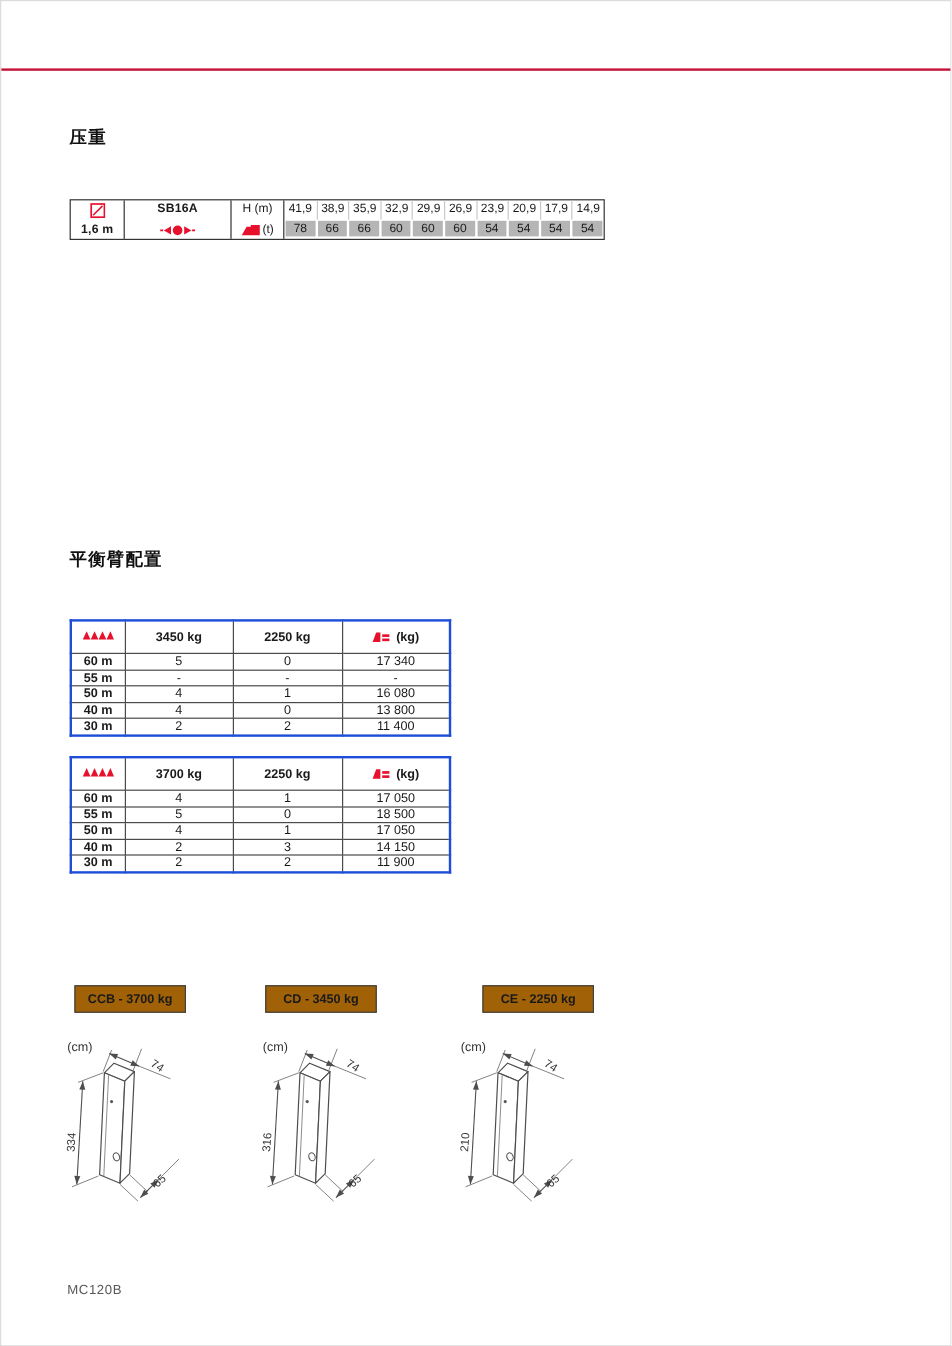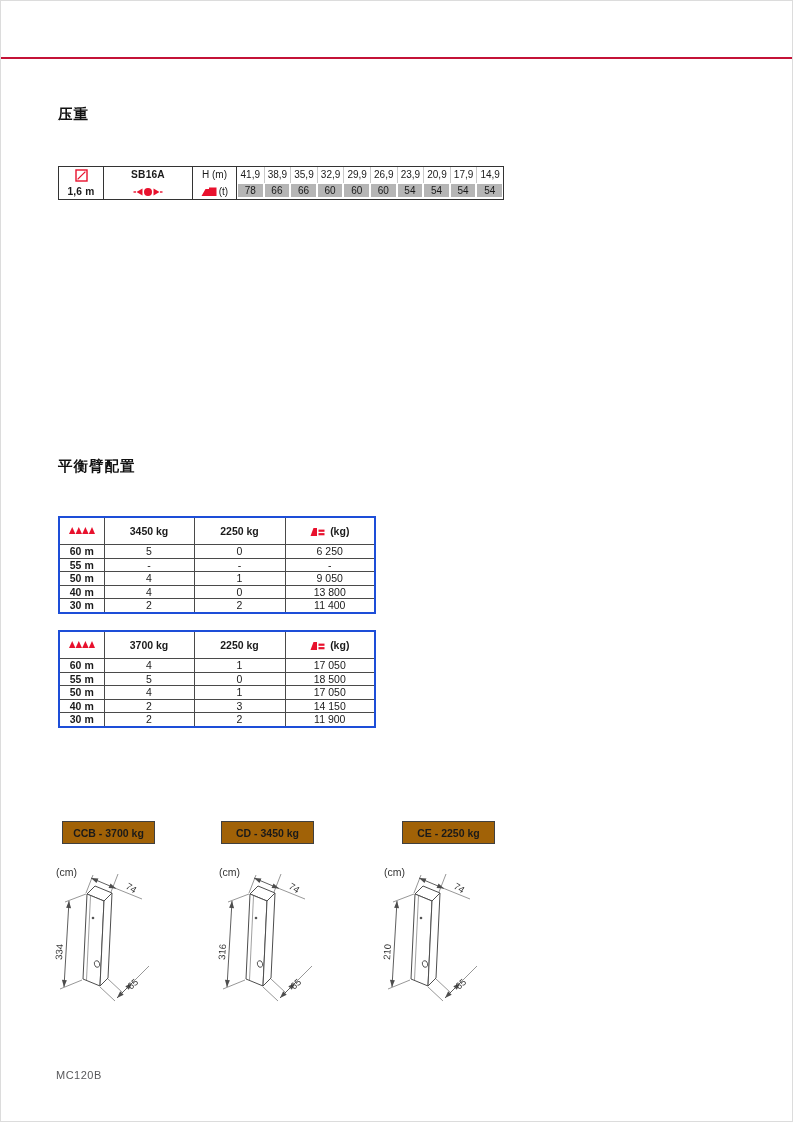--- a/index.html
+++ b/index.html
@@ -147,33 +147,33 @@
             <polygon points="0.5,10 3.5,2 7,2 7,10" fill="#e8112d"></polygon>
             <rect x="8.5" y="3.6" width="6" height="2.2" fill="#e8112d"></rect>
             <rect x="8.5" y="7.1" width="6" height="2.2" fill="#e8112d"></rect>
           </svg><span style="font-weight:bold">(kg)</span>
         </td>
       </tr>
       <tr class="brow">
         <td class="jibcol">60 m</td>
         <td>5</td>
         <td>0</td>
-        <td>6 250</td>
+        <td>17 340</td>
       </tr>
       <tr class="brow">
         <td class="jibcol">55 m</td>
         <td>-</td>
         <td>-</td>
         <td>-</td>
       </tr>
       <tr class="brow">
         <td class="jibcol">50 m</td>
         <td>4</td>
         <td>1</td>
-        <td>9 050</td>
+        <td>16 080</td>
       </tr>
       <tr class="brow">
         <td class="jibcol">40 m</td>
         <td>4</td>
         <td>0</td>
         <td>13 800</td>
       </tr>
       <tr class="brow">
         <td class="jibcol">30 m</td>
         <td>2</td>

